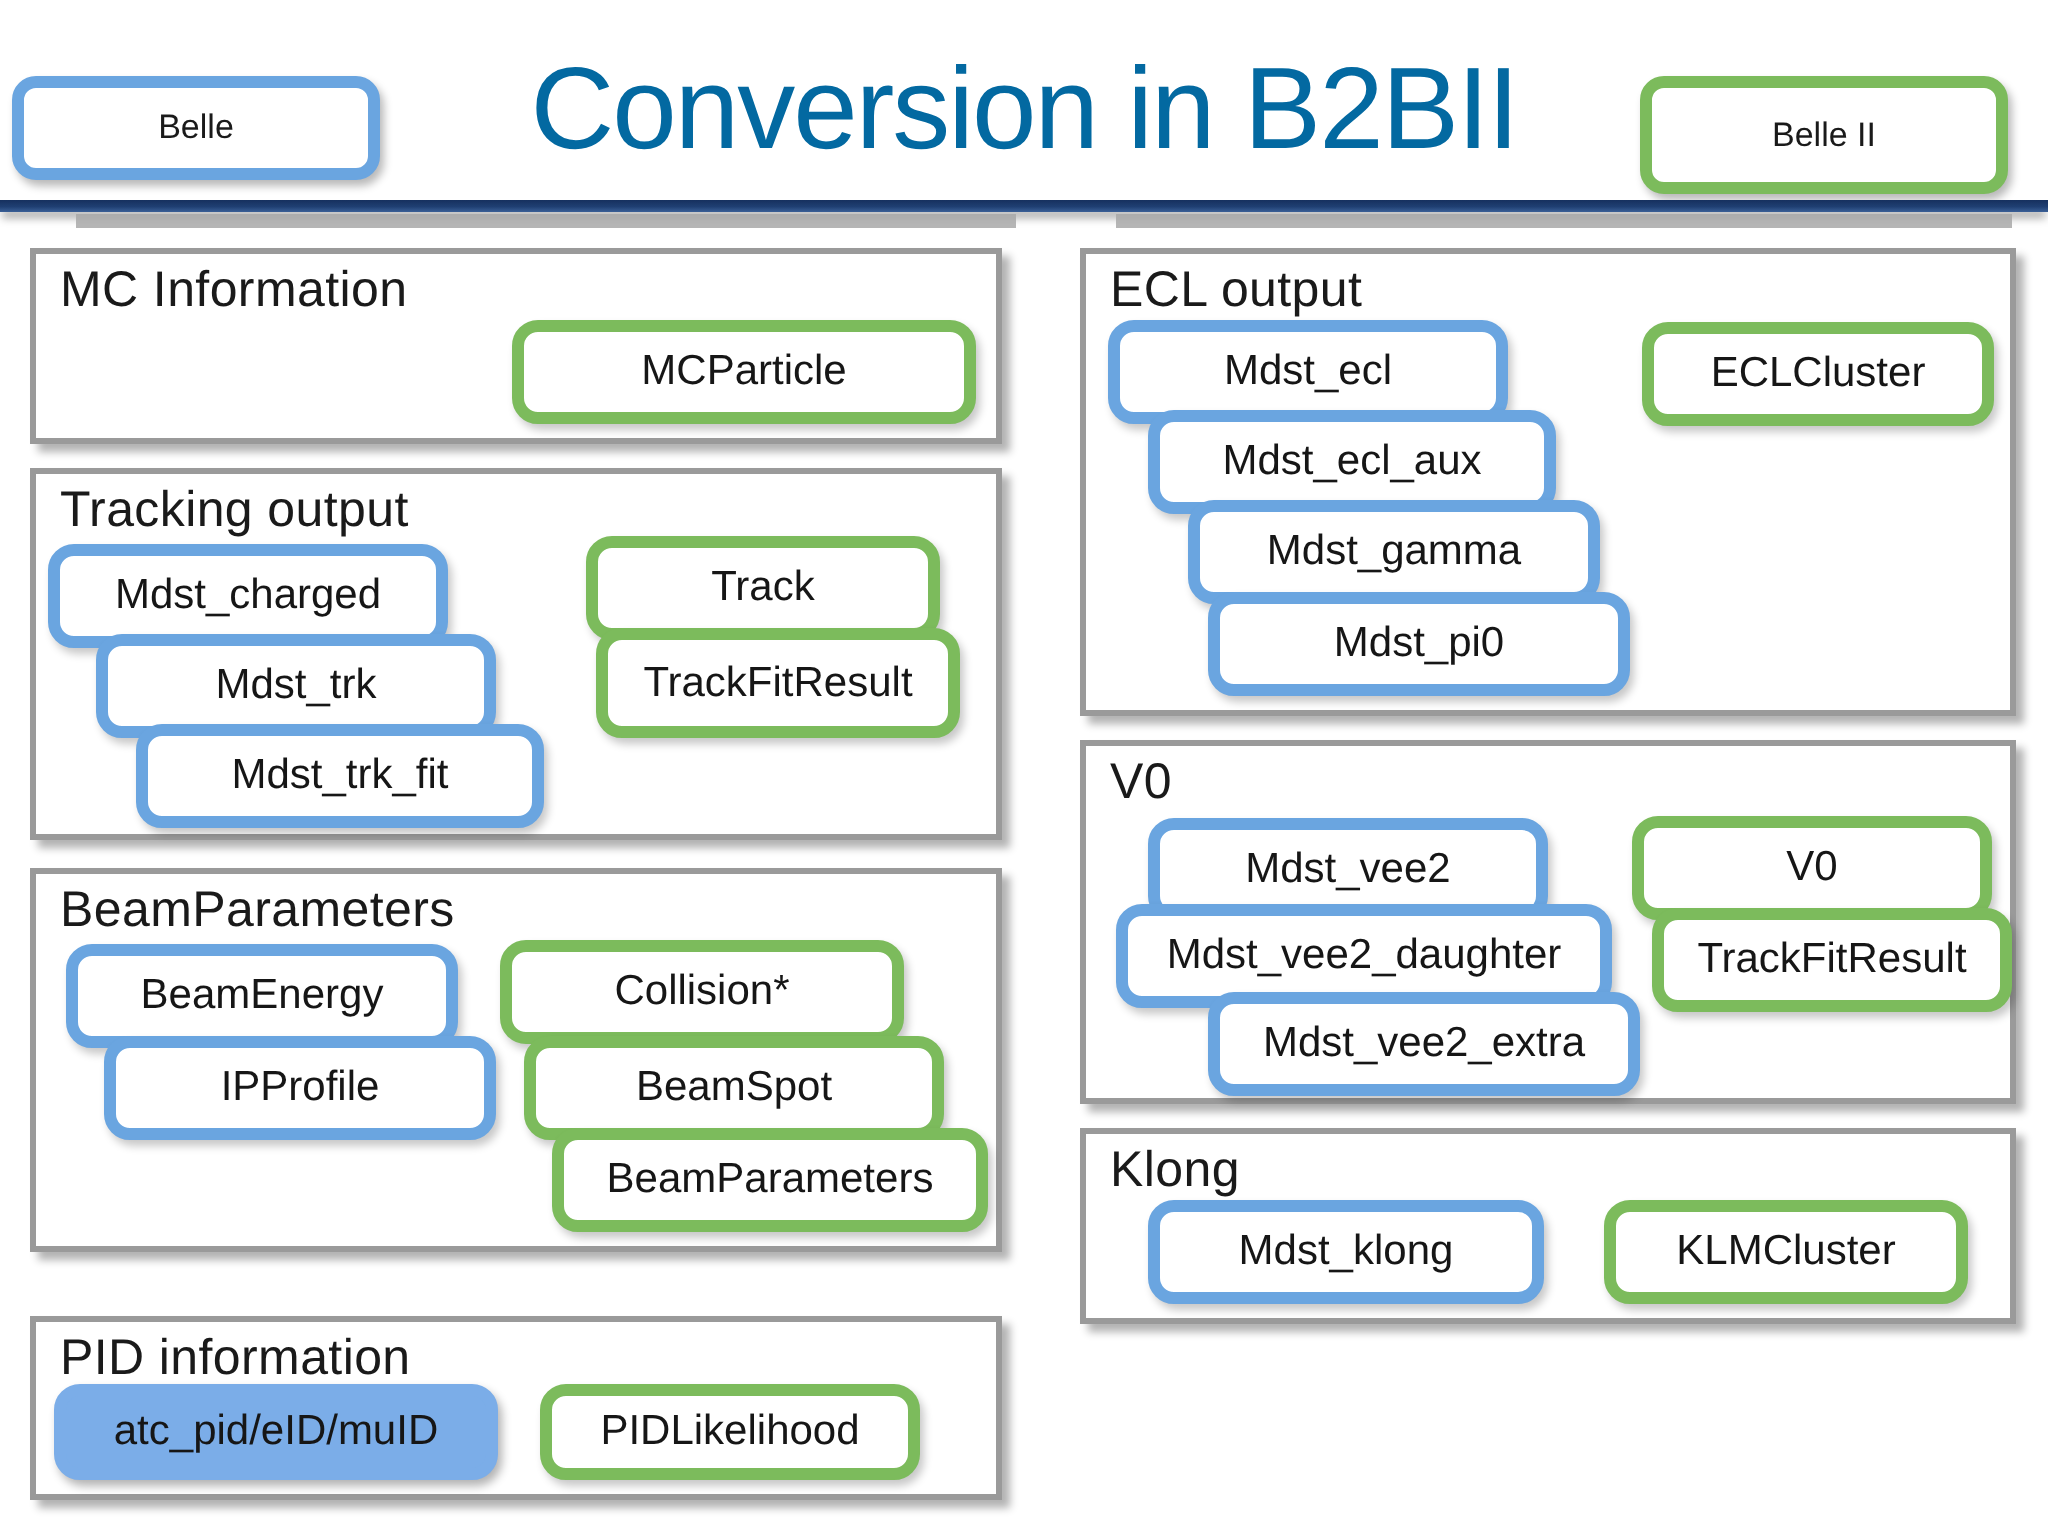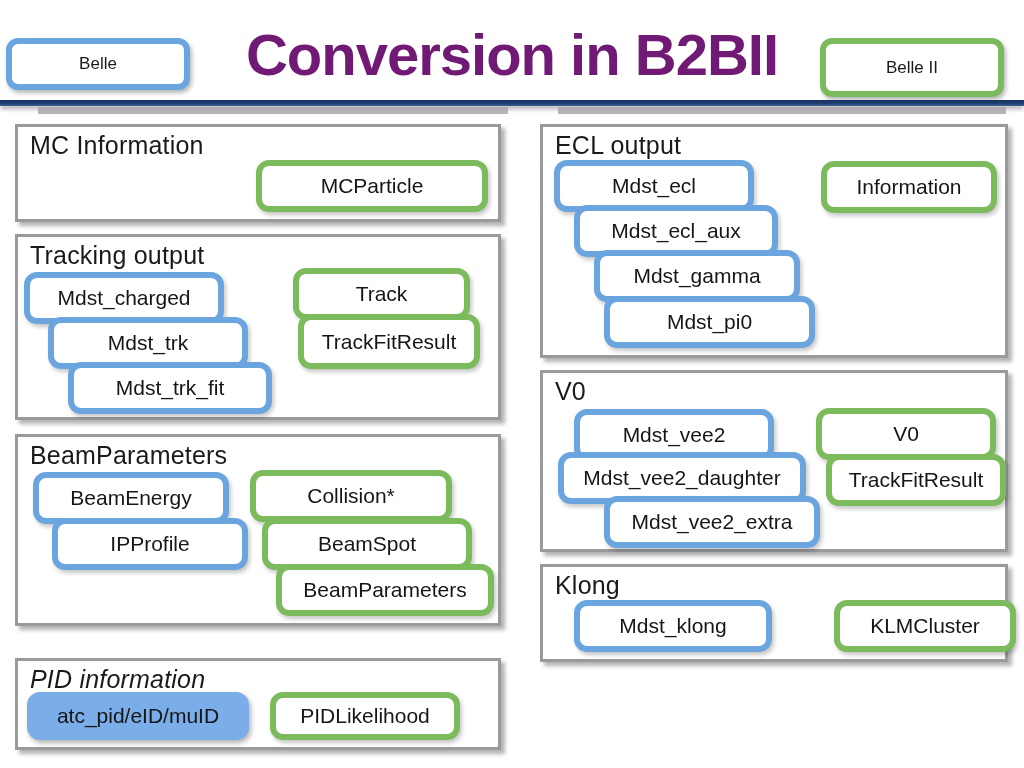--- a/index.html
+++ b/index.html
@@ -11,23 +11,23 @@
     position:relative;
   }
   #stage{position:absolute;left:0;top:0;width:1024px;height:768px;}
 
   
   .title{
     position:absolute;
     left:0;top:26px;width:1024px;
     text-align:center;
     font-size:58px;
-    font-weight:bold;
+    font-weight:normal;
     letter-spacing:-1px;
-    color:#701a75;
+    color:#0369a1;
     white-space:nowrap;
     line-height:1;
   }
   .legend-box{
     position:absolute;
     box-sizing:border-box;
     background:#ffffff;
     border-radius:12px;
     display:flex;align-items:center;justify-content:center;
     font-size:17px;color:#1a1a1a;
@@ -137,21 +137,21 @@
   <div class="node green" style="left:250px;top:470px;width:202px;height:52px;">
     <span>Collision*</span>
   </div>
   <div class="node green" style="left:262px;top:518px;width:210px;height:52px;">
     <span>BeamSpot</span>
   </div>
   <div class="node green" style="left:276px;top:564px;width:218px;height:52px;">
     <span>BeamParameters</span>
   </div>
 
-  <div class="panel" style="left:15px;top:658px;width:486px;height:92px;font-style:italic;">
+  <div class="panel" style="left:15px;top:658px;width:486px;height:92px;">
     <div class="panel-title">PID information</div>
   </div>
   <div class="node blue-fill" style="left:27px;top:692px;width:222px;height:48px;">
     <span>atc_pid/eID/muID</span>
   </div>
   <div class="node green" style="left:270px;top:692px;width:190px;height:48px;">
     <span>PIDLikelihood</span>
   </div>
 
   <div class="panel" style="left:540px;top:124px;width:468px;height:234px;">
@@ -163,21 +163,21 @@
   <div class="node blue" style="left:574px;top:205px;width:204px;height:52px;">
     <span>Mdst_ecl_aux</span>
   </div>
   <div class="node blue" style="left:594px;top:250px;width:206px;height:52px;">
     <span>Mdst_gamma</span>
   </div>
   <div class="node blue" style="left:604px;top:296px;width:211px;height:52px;">
     <span>Mdst_pi0</span>
   </div>
   <div class="node green" style="left:821px;top:161px;width:176px;height:52px;">
-    <span>Information</span>
+    <span>ECLCluster</span>
   </div>
 
   <div class="panel" style="left:540px;top:370px;width:468px;height:182px;">
     <div class="panel-title">V0</div>
   </div>
   <div class="node blue" style="left:574px;top:409px;width:200px;height:52px;">
     <span>Mdst_vee2</span>
   </div>
   <div class="node blue" style="left:558px;top:452px;width:248px;height:52px;">
     <span>Mdst_vee2_daughter</span>
@@ -191,17 +191,17 @@
   <div class="node green" style="left:826px;top:454px;width:180px;height:52px;">
     <span>TrackFitResult</span>
   </div>
 
   <div class="panel" style="left:540px;top:564px;width:468px;height:98px;">
     <div class="panel-title">Klong</div>
   </div>
   <div class="node blue" style="left:574px;top:600px;width:198px;height:52px;">
     <span>Mdst_klong</span>
   </div>
-  <div class="node green" style="left:802px;top:600px;width:182px;height:52px;margin-left:32px;">
+  <div class="node green" style="left:802px;top:600px;width:182px;height:52px;">
     <span>KLMCluster</span>
   </div>
 
 </div>
 
 </body></html>

